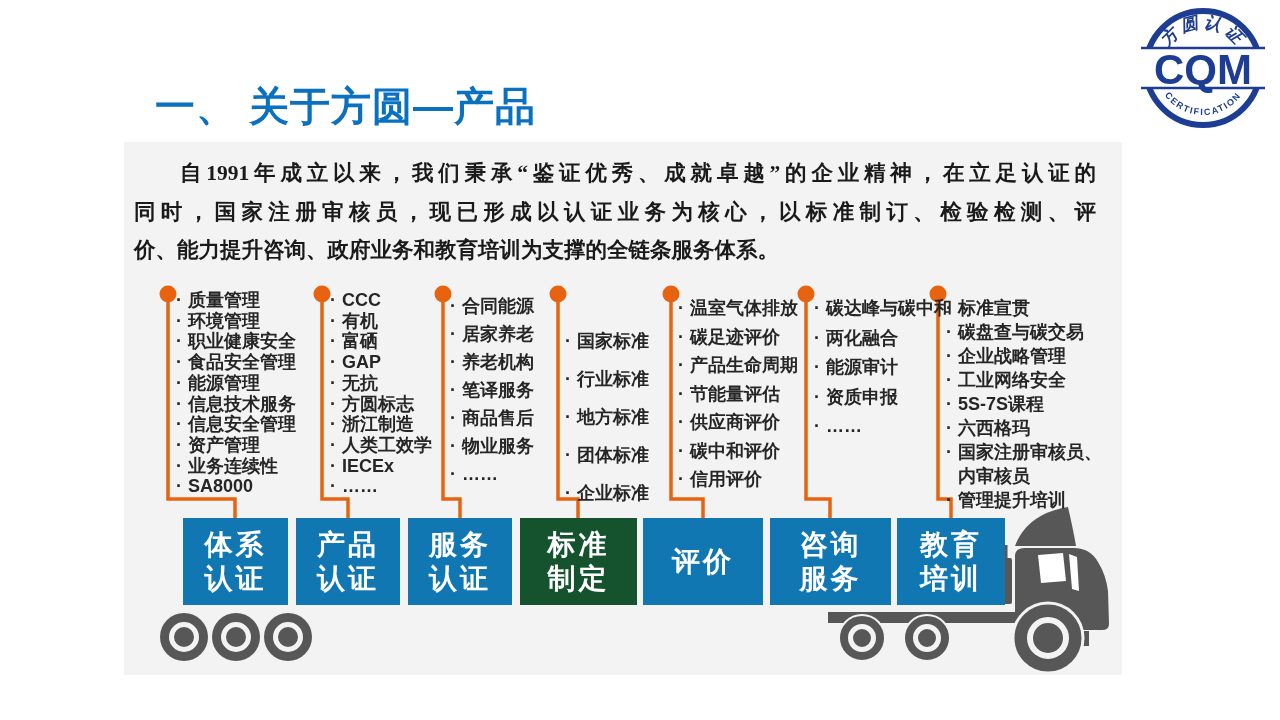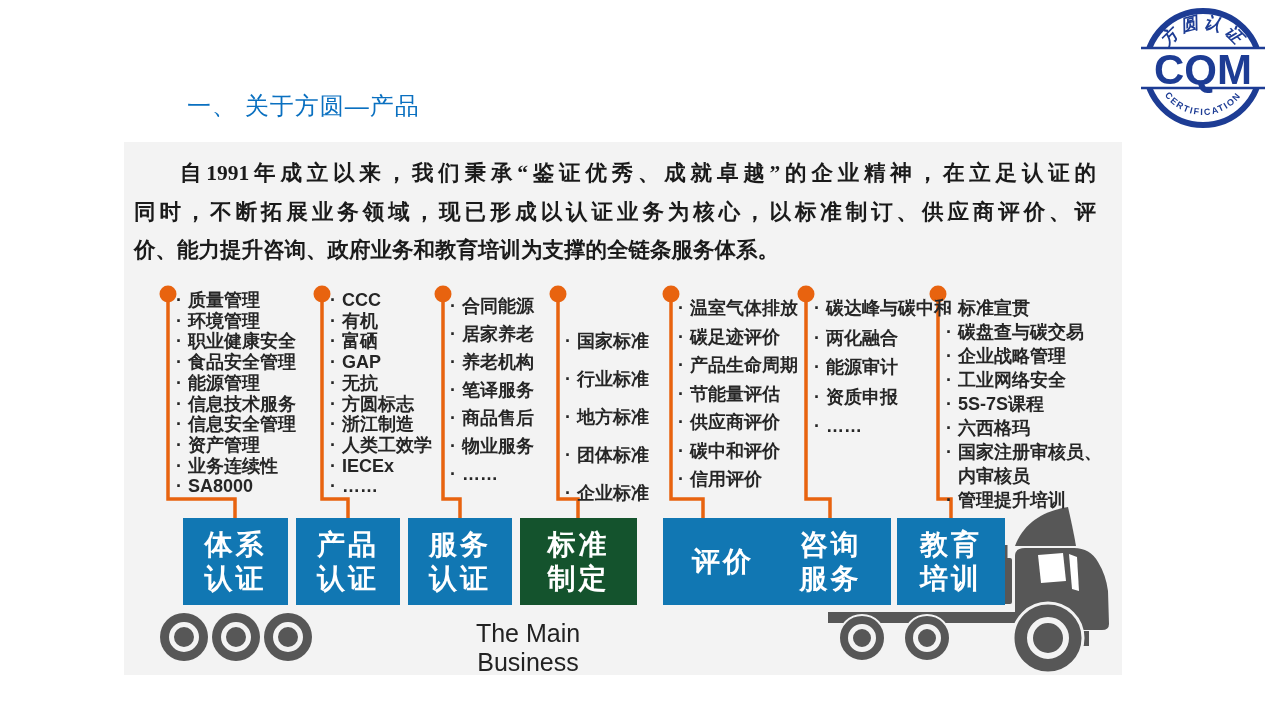--- a/index.html
+++ b/index.html
@@ -3,22 +3,22 @@
 <meta charset="utf-8">
 <style>
   html,body{margin:0;padding:0;}
   body{
     width:1280px;height:720px;position:relative;background:#ffffff;
     font-family:"Liberation Sans","DejaVu Sans",sans-serif;overflow:hidden;
   }
   
   .slide-title{
     position:absolute;left:155px;top:88px;
-    font-size:24px;line-height:36px;font-weight:400;color:#0a70c0;
-    letter-spacing:1px;white-space:nowrap;margin-left:32px;
+    font-size:40px;line-height:36px;font-weight:700;color:#0a70c0;
+    letter-spacing:1px;white-space:nowrap;
   }
   
   .logo{position:absolute;left:1141px;top:6px;width:124px;height:124px;}
   
   .panel{
     position:absolute;left:124px;top:142px;width:998px;height:533px;
     background:#f3f3f3;
   }
   .intro{
     position:absolute;left:10px;top:12px;width:962px;
@@ -67,21 +67,21 @@
   </text>
   <text font-size="9" font-weight="700" fill="#1d3c94" letter-spacing="1.6" font-family="Liberation Sans, sans-serif">
     <textPath href="#arcBot" startOffset="50%" text-anchor="middle">CERTIFICATION</textPath>
   </text>
 </svg>
 
 <div class="panel">
 
   <div class="intro">
     <div class="pline just first">自1991年成立以来，我们秉承“鉴证优秀、成就卓越”的企业精神，在立足认证的</div>
-    <div class="pline just">同时，不断拓展业务领域，现已形成以认证业务为核心，以标准制订、供应商评价、评</div>
+    <div class="pline just">同时，国家注册审核员，现已形成以认证业务为核心，以标准制订、检验检测、评</div>
     <div class="pline">价、能力提升咨询、政府业务和教育培训为支撑的全链条服务体系。</div>
   </div>
 
   <svg class="decor" width="1060" height="533" viewBox="0 0 1060 533" aria-hidden="true">
     <g id="connectors">
         <path d="M 44,152 V 357 H 111 V 376" fill="none" stroke="#e8630f" stroke-width="3.5"></path>
         <circle cx="44" cy="152" r="8.5" fill="#e8630f"></circle>
         <path d="M 198,152 V 357 H 224 V 376" fill="none" stroke="#e8630f" stroke-width="3.5"></path>
         <circle cx="198" cy="152" r="8.5" fill="#e8630f"></circle>
         <path d="M 319,152 V 357 H 336 V 376" fill="none" stroke="#e8630f" stroke-width="3.5"></path>
@@ -206,21 +206,20 @@
     </div>
   <div id="boxes">
       <div class="box" style="left: 59px; width: 105px; background: rgb(17, 119, 179);">体系
 认证</div>
       <div class="box" style="left: 172px; width: 104px; background: rgb(17, 119, 179);">产品
 认证</div>
       <div class="box" style="left: 284px; width: 104px; background: rgb(17, 119, 179);">服务
 认证</div>
       <div class="box" style="left: 396px; width: 117px; background: #14532d;">标准
 制定</div>
-      <div class="box" style="left: 519px; width: 120px; background: rgb(17, 119, 179); margin-left: 20px;">评价</div>
+      <div class="box" style="left: 519px; width: 120px; background: rgb(17, 119, 179);">评价</div>
       <div class="box" style="left: 646px; width: 121px; background: rgb(17, 119, 179);">咨询
 服务</div>
       <div class="box" style="left: 773px; width: 108px; background: rgb(17, 119, 179);">教育
 培训</div>
     </div>
 
-  <div class="caption">The Main Business</div>
 </div>
 
 </body></html>

